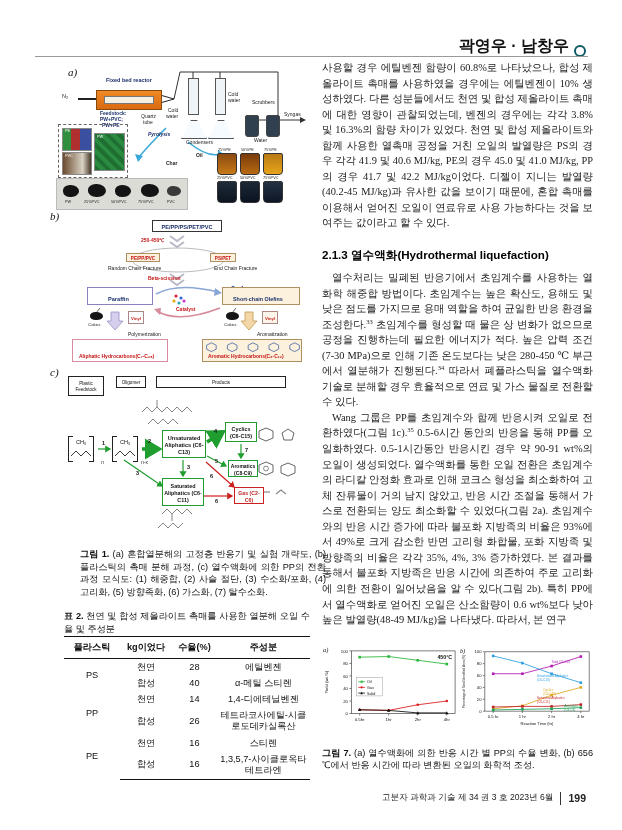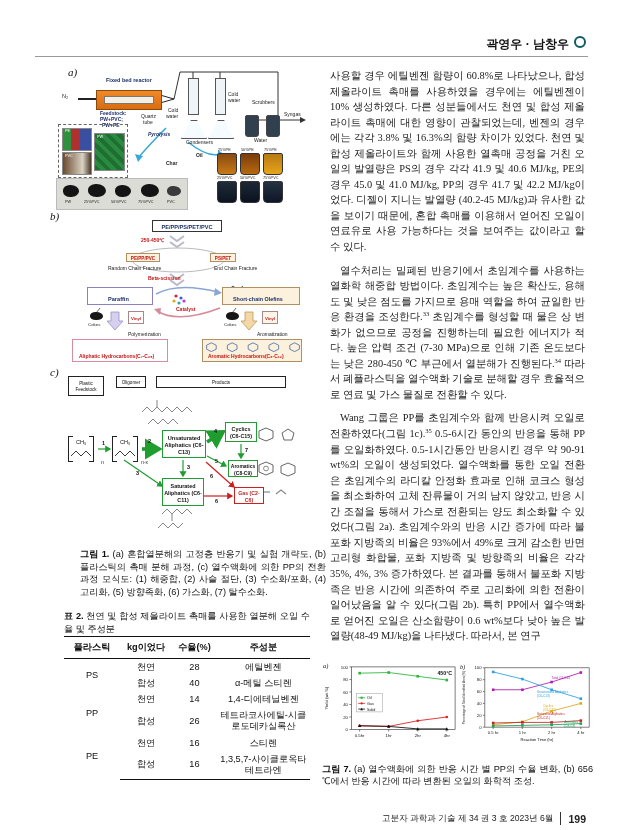--- a/index.html
+++ b/index.html
@@ -1,26 +1,26 @@
 <!DOCTYPE html>
 <html><head>
 <meta charset="utf-8">
 <style>
   html,body{margin:0;padding:0;}
   body{position:relative;width:622px;height:830px;background:#ffffff;overflow:hidden;
        font-family:"Liberation Serif","DejaVu Serif",serif;color:#1a1a1a;}
   
   #authors{position:absolute;top:36px;right:36px;font-family:"Liberation Sans",sans-serif;
-           font-weight:bold;font-size:12px;color:#111;display:flex;align-items:flex-start;gap:5px;}
+           font-weight:bold;font-size:16px;color:#111;display:flex;align-items:flex-end;gap:5px;}
   .author-ring{display:inline-block;width:8px;height:8px;border:2.5px solid #0e5b66;border-radius:50%;}
   #top-rule{position:absolute;top:56px;left:35px;width:553px;border-top:1px solid #9a9a9a;}
   
   #left-col{position:absolute;left:38px;top:62px;width:272px;height:720px;}
   #right-col{position:absolute;left:322px;top:60px;width:271px;}
-  p.body{font-size:10.4px;line-height:15.55px;text-align:justify;margin:8px;}
+  p.body{font-size:10.4px;line-height:15.55px;text-align:justify;margin:0;}
   p.indent{text-indent:10px;}
   h3.sec{font-family:"Liberation Sans",sans-serif;font-size:11.6px;margin:17px 0 7px 0;color:#000;}
   sup{font-size:6.5px;line-height:0;}
   
   .fig{position:absolute;left:0;width:272px;}
   .fig .ov{position:absolute;left:0;top:0;}
   .dlab{position:absolute;font-family:"Liberation Sans",sans-serif;font-size:5px;line-height:5.6px;
         color:#222;white-space:nowrap;}
   .navy{color:#1a2f6b;font-weight:bold;}
   .red{color:#c41212;font-weight:bold;}
@@ -64,22 +64,22 @@
   .cap b{font-weight:bold;}
   table.t1{position:absolute;left:26px;top:574px;width:246px;border-collapse:collapse;
            font-family:"Liberation Sans",sans-serif;font-size:9.2px;color:#111;}
   table.t1 th{font-weight:bold;border-top:1.6px solid #111;border-bottom:1px solid #111;padding:4px 1px;}
   table.t1 td{text-align:center;padding:2.5px 1px;line-height:11.2px;vertical-align:middle;}
   table.t1 tr.last td{border-bottom:1.6px solid #111;}
   
   #fig2-row{display:flex;margin-top:15px;}
   #fig2-row svg{display:block;}
   
-  #footer{position:absolute;top:812px;right:36px;font-family:"Liberation Sans",sans-serif;
-          font-size:8.6px;color:#222;display:flex;align-items:center;}
+  #footer{position:absolute;top:792px;right:36px;font-family:"Liberation Sans",sans-serif;
+          font-size:8.6px;color:#222;display:flex;}
   #footer .pgbar{display:inline-block;width:1px;height:13px;background:#333;margin:0 7px;}
   #footer b{font-size:10.5px;}
 </style>
 </head>
 <body>
 
 <div id="authors">
   <span>곽영우 · 남창우</span>
   <span class="author-ring"></span>
 </div>
@@ -357,20 +357,21 @@
         <td>16</td>
         <td>1,3,5,7-사이클로옥타테트라엔</td>
       </tr>
     </tbody>
   </table>
 </div>
 
 <div id="right-col">
   <p class="body">사용할 경우 에틸벤젠 함량이 60.8%로 나타났으나, 합성 제올라이트 촉매를 사용하였을 경우에는 에틸벤젠이 10% 생성하였다. 다른 성분들에서도 천연 및 합성 제올라이트 촉매에 대한 영향이 관찰되었는데, 벤젠의 경우에는 각각 3.8% 및 16.3%의 함량 차이가 있었다. 천연 및 합성 제올라이트와 함께 사용한 열촉매 공정을 거친 오일의 발열량은 PS의 경우 각각 41.9 및 40.6 MJ/kg, PE의 경우 45.0 및 41.0 MJ/kg, PP의 경우 41.7 및 42.2 MJ/kg이었다. 디젤이 지니는 발열량 (40.2-45 MJ/kg)과 유사한 값을 보이기 때문에, 혼합 촉매를 이용해서 얻어진 오일이 연료유로 사용 가능하다는 것을 보여주는 값이라고 할 수 있다.</p>
 
+  <h3 class="sec">2.1.3 열수액화(Hydrothermal liquefaction)</h3>
 
   <p class="body indent"><span>열수처리는 밀폐된 반응기에서 초임계수를 사용하는 열화학 해중합 방법이다. 초임계수는 높은 확산도, 용해도 및 낮은 점도를 가지므로 용매 역할을 하여 균일한 반응 환경을 조성한다.</span><sup>33</sup><span> 초임계수를 형성할 때 물은 상 변화가 없으므로 공정을 진행하는데 필요한 에너지가 적다. 높은 압력 조건 (7-30 MPa)으로 인해 기존 온도보다는 낮은 280-450 ℃ 부근에서 열분해가 진행된다.</span><sup>34</sup><span> 따라서 폐플라스틱을 열수액화 기술로 분해할 경우 효율적으로 연료 및 가스 물질로 전환할 수 있다.</span></p>
 
   <p class="body indent"><span>Wang 그룹은 PP를 초임계수와 함께 반응시켜 오일로 전환하였다(그림 1c).</span><sup>35</sup><span> 0.5-6시간 동안의 반응을 통해 PP를 오일화하였다. 0.5-1시간동안 반응시킨 경우 약 90-91 wt%의 오일이 생성되었다. 열수액화를 통한 오일 전환은 초임계수의 라디칼 안정화 효과로 인해 코크스 형성을 최소화하여 고체 잔류물이 거의 남지 않았고, 반응 시간 조절을 통해서 가스로 전환되는 양도 최소화할 수 있었다(그림 2a). 초임계수와의 반응 시간 증가에 따라 불포화 지방족의 비율은 93%에서 49%로 크게 감소한 반면 고리형 화합물, 포화 지방족 및 방향족의 비율은 각각 35%, 4%, 3% 증가하였다. 본 결과를 통해서 불포화 지방족은 반응 시간에 의존하여 주로 고리화에 의한 전환이 일어났음을 알 수 있다(그림 2b). 특히 PP에서 열수액화로 얻어진 오일은 산소함량이 0.6 wt%보다 낮아 높은 발열량(48-49 MJ/kg)을 나타냈다. 따라서, 본 연구</span></p>
 
   <div id="fig2-row">
     <svg viewBox="0 0 140 100" width="137" height="98">
         <rect x="30" y="8" width="106" height="64" fill="none" stroke="#444" stroke-width="0.7"></rect>
         <line x1="28" y1="72" x2="30" y2="72" stroke="#444" stroke-width="0.7"></line>
         <text x="26.5" y="73.7" text-anchor="end" font-size="4.4" fill="#111" font-family="Liberation Sans, sans-serif">0</text>

